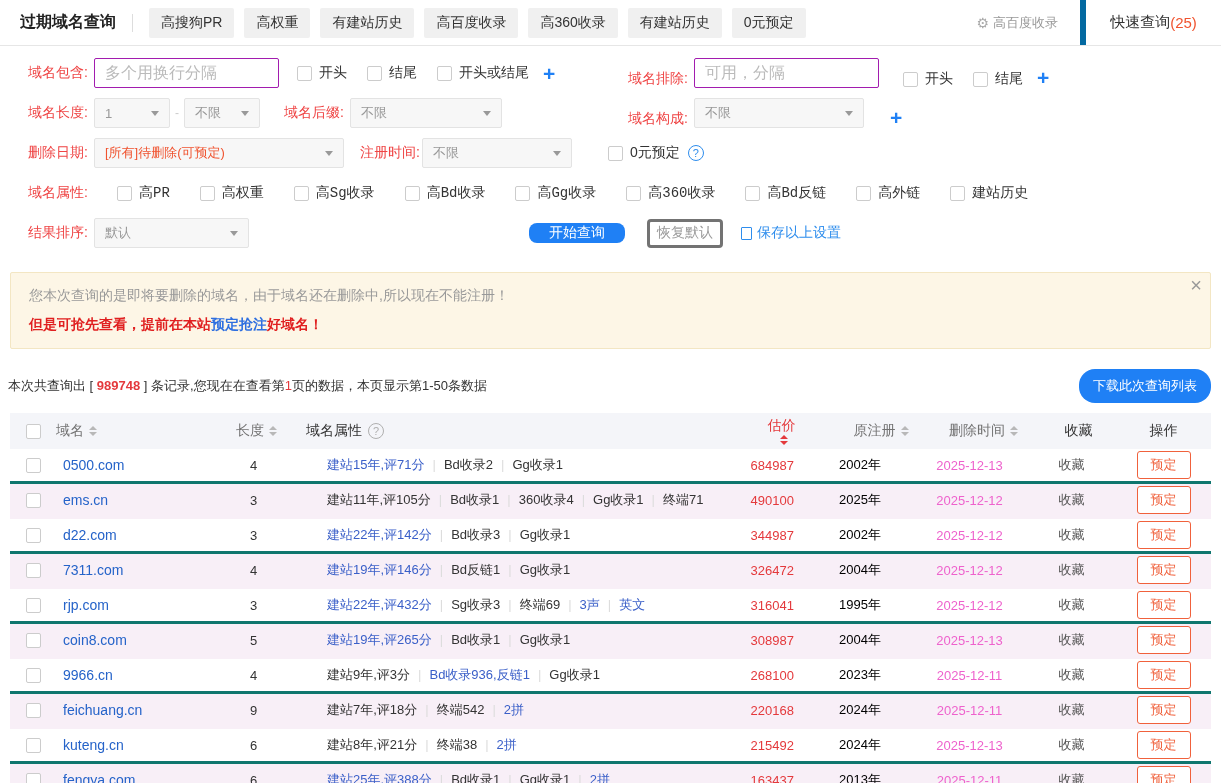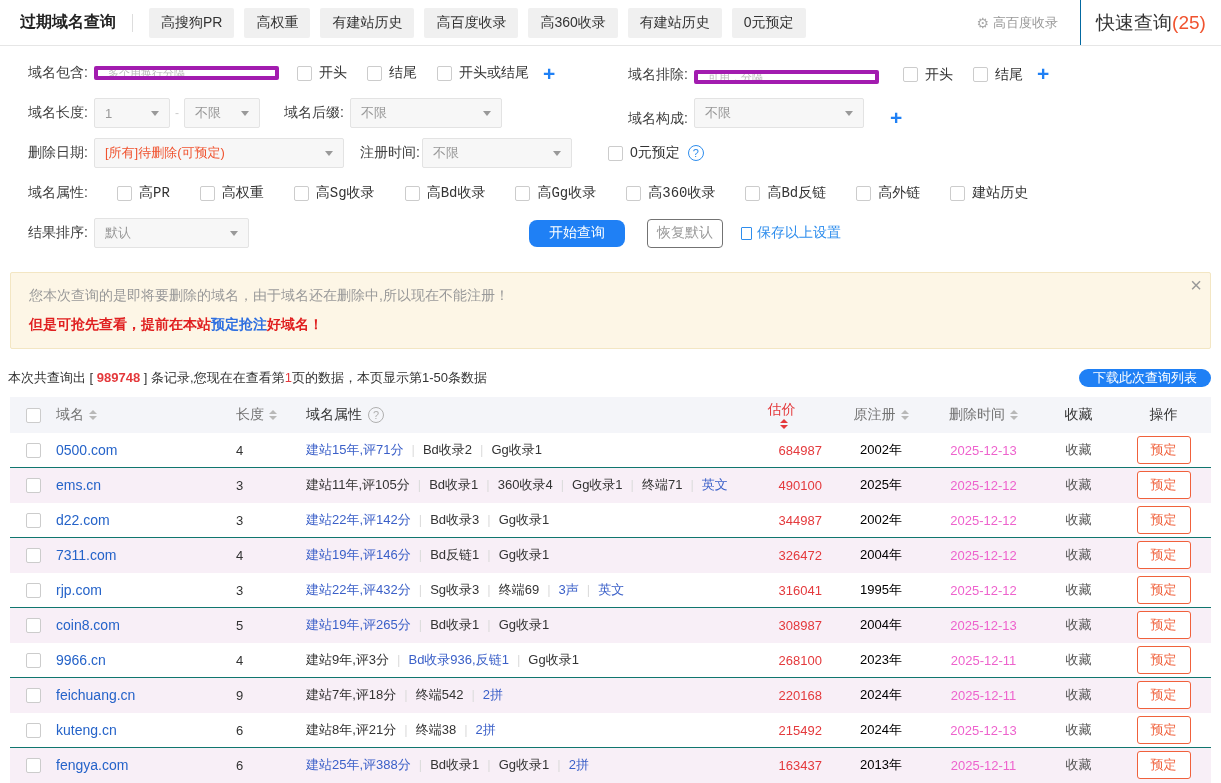--- a/index.html
+++ b/index.html
@@ -7,76 +7,76 @@
     font-family:"Liberation Sans","DejaVu Sans",sans-serif; color:#333; }
   
   .topbar { display:flex; align-items:center; height:46px; border-bottom:1px solid #e6e6e6; padding-left:20px; }
   .tb-title { font-size:16px; font-weight:bold; color:#222; }
   .tb-divider { width:1px; height:18px; background:#ddd; margin:0 16px; }
   .tb-tabs { display:flex; gap:10px; }
   .top-tab { background:#f0f0f0; color:#333; font-size:14px; padding:6px 12px; border-radius:2px; cursor:pointer; white-space:nowrap; }
   .tb-right { margin-left:auto; display:flex; align-items:center; height:100%; }
   .manage { color:#999; font-size:13px; display:flex; align-items:center; gap:4px; margin-right:22px; cursor:pointer; }
   .gear { font-size:14px; color:#aaa; }
-  .quick { height:100%; width:141px; border-left:1px solid #0369a1; display:flex; align-items:center; justify-content:center; font-size:19px; color:#333; cursor:pointer; }
+  .quick { height:100%; width:141px; border-left:6px solid #0369a1; display:flex; align-items:center; justify-content:center; font-size:15px; color:#333; cursor:pointer; }
   .quick .cnt { color:#f0532f; }
   
   .filters { padding:12px 0 10px 28px; }
   .frow { display:flex; align-items:center; margin-bottom:10px; min-height:30px; }
   .fleft { width:600px; display:flex; align-items:center; }
   .fright { display:flex; align-items:flex-end; }
-  .flabel { width:66px; font-size:14px; color:#404040; flex:none; }
+  .flabel { width:66px; font-size:14px; color:#ef4444; flex:none; }
   .flabel.n { width:62px; }
-  .inp { height:14px; width:185px; border:4px solid #a21caf; border-radius:2px; padding:0 10px; font-size:11px; color:#333; background:#fff; outline:none; }
+  .inp { height:30px; width:185px; border:1px solid #a21caf; border-radius:2px; padding:0 10px; font-size:16px; color:#333; background:#fff; outline:none; }
   .inp::placeholder { color:#bbb; }
   .sel { height:30px; background:#f7f7f7; border:1px solid #e3e3e3; border-radius:2px; display:inline-flex; align-items:center; justify-content:space-between; padding:0 10px; color:#999; font-size:13px; cursor:pointer; flex:none; }
   .caret { width:0; height:0; border-left:4px solid transparent; border-right:4px solid transparent; border-top:5px solid #999; margin-left:8px; flex:none; }
   .sel.red span.v { color:#f0532f; }
   .dash { color:#ccc; margin:0 5px; font-size:12px; }
   .cb-item { display:inline-flex; align-items:center; gap:7px; cursor:pointer; }
   .cb { width:15px; height:15px; border:1px solid #ccc; border-radius:2px; background:#fff; display:inline-block; flex:none; }
   .cb-label { font-size:14px; color:#333; white-space:nowrap; }
   .opts { display:flex; align-items:center; gap:20px;font-family:Liberation Mono, monospace; }
   .opts.wide { gap:30px;padding-left:23px; }
   .plus { color:#1f80f5; font-size:21px; font-weight:bold; cursor:pointer; line-height:1; }
   .qc { width:16px; height:16px; border-radius:50%; border:1px solid #2e8ded; color:#2e8ded; font-size:11px; display:inline-flex; align-items:center; justify-content:center; flex:none; }
   .qc.gray { border-color:#b0b0b0; color:#b0b0b0; }
-  .btn-search { width:96px; height:27px; background:#1f80f5; color:#fff; border:none; border-radius:8px; font-size:14px; cursor:pointer; }
-  .btn-reset { width:76px; height:29px; background:#fff; color:#999; border:1px solid #737373; border-radius:4px; font-size:14px; cursor:pointer; }
+  .btn-search { width:96px; height:20px; background:#1f80f5; color:#fff; border:none; border-radius:8px; font-size:14px; cursor:pointer; }
+  .btn-reset { width:76px; height:29px; background:#fff; color:#999; border:3px solid #737373; border-radius:4px; font-size:14px; cursor:pointer; }
   .save-link { color:#2e8ded; font-size:14px; display:inline-flex; align-items:center; gap:5px; cursor:pointer; }
   .doc-ic { width:11px; height:13px; border:1px solid #2e8ded; border-radius:1px; display:inline-block; }
   
   .notice { margin:10px; background:#fdf6e6; border:1px solid #f3e6c3; border-radius:2px; padding:14px 18px; position:relative; }
   .notice .l1 { color:#999; font-size:14px; margin-bottom:11px; }
   .notice .l2 { color:#e02020; font-size:14px; font-weight:bold; }
   .notice .l2 .bl { color:#2e6fe0; }
   .notice-close { position:absolute; top:2px; right:8px; color:#999; font-size:20px; cursor:pointer; line-height:1; }
   
   .summary { display:flex; align-items:center; padding:10px 10px 10px 8px; font-size:13px; color:#333; }
   .summary .red { color:#e4393c; font-weight:bold; }
   .summary .pg { color:#e4393c; }
-  .btn-download { margin-left:auto; background:#1f80f5; color:#fff; border:none; border-radius:16px; font-size:13px; padding:0 14px; cursor:pointer; }
+  .btn-download { margin-left:auto; background:#1f80f5; color:#fff; border:none; border-radius:16px; font-size:13px; padding:8px 14px; cursor:pointer; }
   
   .table { margin:0 10px; }
   .tgrid { display:grid; grid-template-columns:46px 180px 70px minmax(0,1fr) 95px 90px 115px 75px 95px; align-items:center; }
   .thead { height:36px; background:#f4f5f9; font-size:14px; }
   .th { display:flex; align-items:center; }
   .th.c { justify-content:center; }
   .th.r { justify-content:flex-end; padding-right:14px;flex-direction:column; }
   .blue-h { color:#737373; }
   .red-h { color:#e4393c; }
   .dark-h { color:#333; }
   .sort { display:inline-flex; flex-direction:column; margin-left:5px; gap:2px; }
   .sort i { width:0; height:0; border-left:4px solid transparent; border-right:4px solid transparent; display:block; }
   .sort .up { border-bottom:4px solid #b8b8b8; }
   .sort .dn { border-top:4px solid #b8b8b8; }
   .sort.red .up { border-bottom-color:#e4393c; }
   .sort.red .dn { border-top-color:#e4393c; }
   .cbcell { display:flex; justify-content:center; }
-  .trow { height:35px; font-size:13px; border-bottom:1px solid #0f766e; background:#fff; }
+  .trow { height:35px; font-size:13px; border-bottom:3px solid #0f766e; background:#fff;gap:7px; }
   .trow.alt { background:#f8eff7; border-bottom-color:#f8eff7; }
   .dom { color:#2563c9; font-size:14px; cursor:pointer; }
   .len { color:#333; font-size:13px; }
   .attrs { white-space:nowrap; overflow:hidden; color:#333; }
   .attrs .sep { color:#ddd; margin:0 8px; }
   .attrs .attr.blue { color:#3a5fc8; cursor:pointer; }
   .price { color:#e4393c; justify-self:end; padding-right:14px; }
   .reg { text-align:center; color:#000000; }
   .del { text-align:center; color:#ee62cd; }
   .fav { text-align:center; color:#555; cursor:pointer; }

